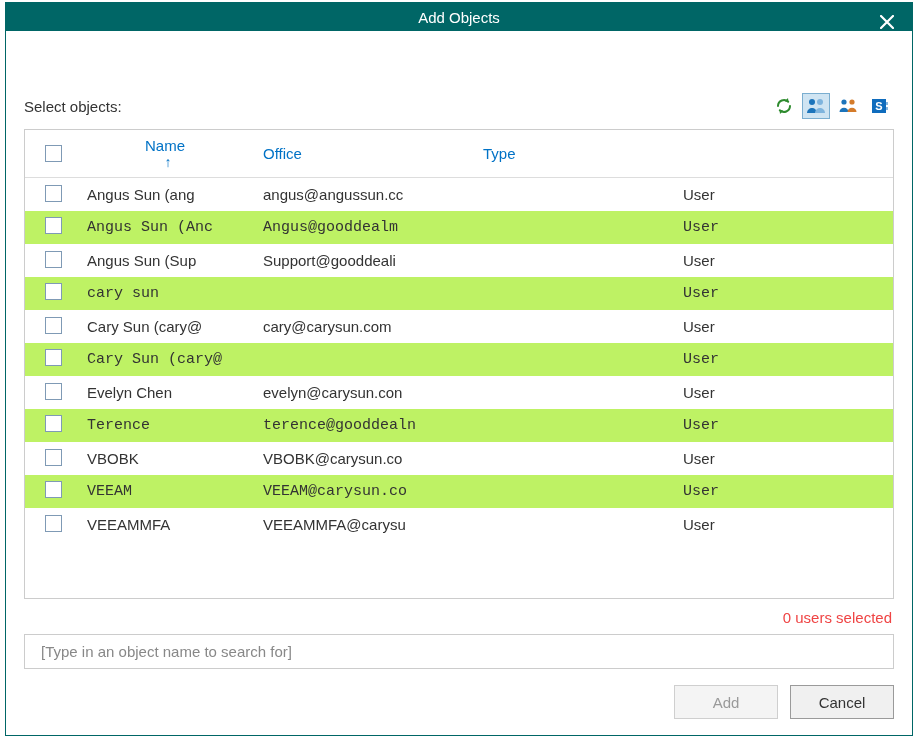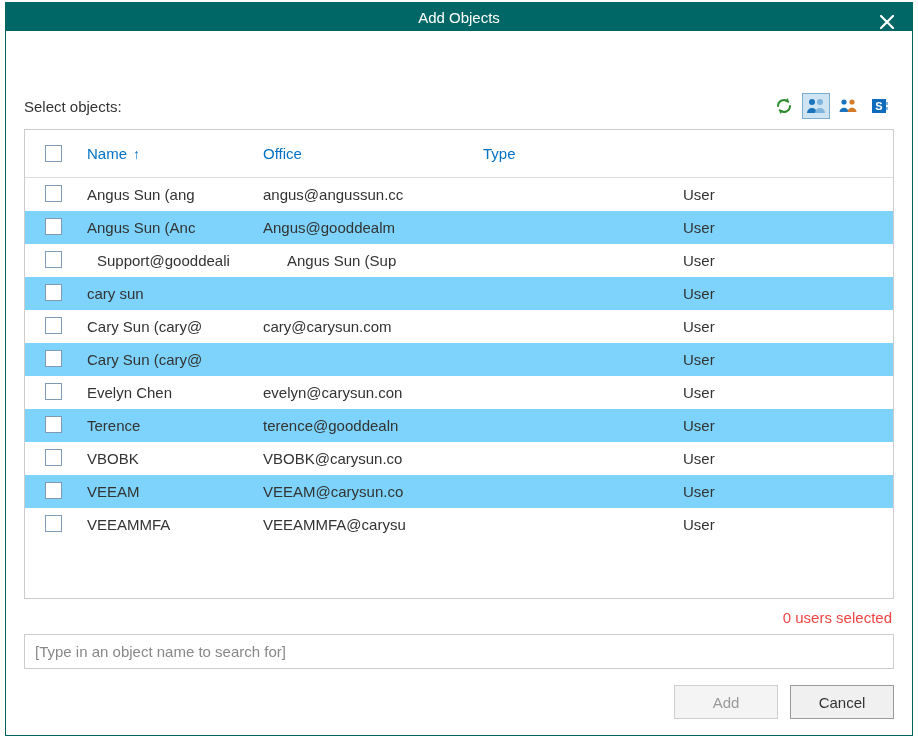--- a/index.html
+++ b/index.html
@@ -98,58 +98,58 @@
       align-items: center;
     }
     .th {
       color: #0072c6;
       font-size: 15px;
       display: flex;
       align-items: center;
       padding: 0 10px;
     }
     .th-checkbox { width: 62px; padding-left: 20px;}
-    .th-name { width: 166px; padding-left:0; }
+    .th-name { width: 166px; padding-left:0;flex-direction:column; }
     .th-email { width: 200px; }
     .th-office { width: 220px; }
     .th-type { width: 200px; }
     .sort-arrow { color:#0072c6; margin-left:6px; font-size:14px; font-weight:bold; }
     .header-checkbox, .row-checkbox {
       width: 17px;
       height: 17px;
       border: 1.5px solid #7f9ab5;
       background: #fff;
       display: inline-block;
     }
     .table-body {
       flex: 1;
       overflow: auto;
     }
     .row {
       display: flex;
       align-items: center;
       height: 33px;
     }
-    .row.stripe { background: #7dd3fc; }
+    .row.stripe { background: #bef264; font-family: Liberation Mono, monospace; }
     .cell { padding: 0 10px; overflow: hidden; white-space: nowrap; text-overflow: ellipsis; font-size:15px; color:#333; }
     .cell-check { width: 62px; padding-left: 20px; }
     .cell-name { width: 166px; padding-left:0;}
     .cell-email { width: 200px; }
     .cell-office { width: 220px; }
     .cell-type { width: 200px; }
     .status-row {
       text-align: right;
       font-size: 15px;
       color: #ef4444;
       padding: 10px 2px 8px 0;
     }
     .search-input {
       width: 100%;
       border: 1px solid #ccc;
-      padding: 8px 10px;
+      padding: 8px 16px;
       font-size: 15px;
       color: #be185d;
       outline: none;
       margin-bottom: 16px;
     }
     .search-input::placeholder { color: #888; }
     .footer-buttons {
       display: flex;
       justify-content: flex-end;
       gap: 12px;
@@ -247,22 +247,22 @@
           </div>
           <div class="row stripe">
             <div class="cell cell-check"><span class="row-checkbox"></span></div>
             <div class="cell cell-name">Angus Sun (Anc</div>
             <div class="cell cell-email">Angus@gooddealm</div>
             <div class="cell cell-office"></div>
             <div class="cell cell-type">User</div>
           </div>
           <div class="row">
             <div class="cell cell-check"><span class="row-checkbox"></span></div>
+            <div class="cell cell-name">Angus Sun (Sup</div>
             <div class="cell cell-email">Support@gooddeali</div>
-            <div class="cell cell-name">Angus Sun (Sup</div>
             <div class="cell cell-office"></div>
             <div class="cell cell-type">User</div>
           </div>
           <div class="row stripe">
             <div class="cell cell-check"><span class="row-checkbox"></span></div>
             <div class="cell cell-name">cary sun</div>
             <div class="cell cell-email"></div>
             <div class="cell cell-office"></div>
             <div class="cell cell-type">User</div>
           </div>

